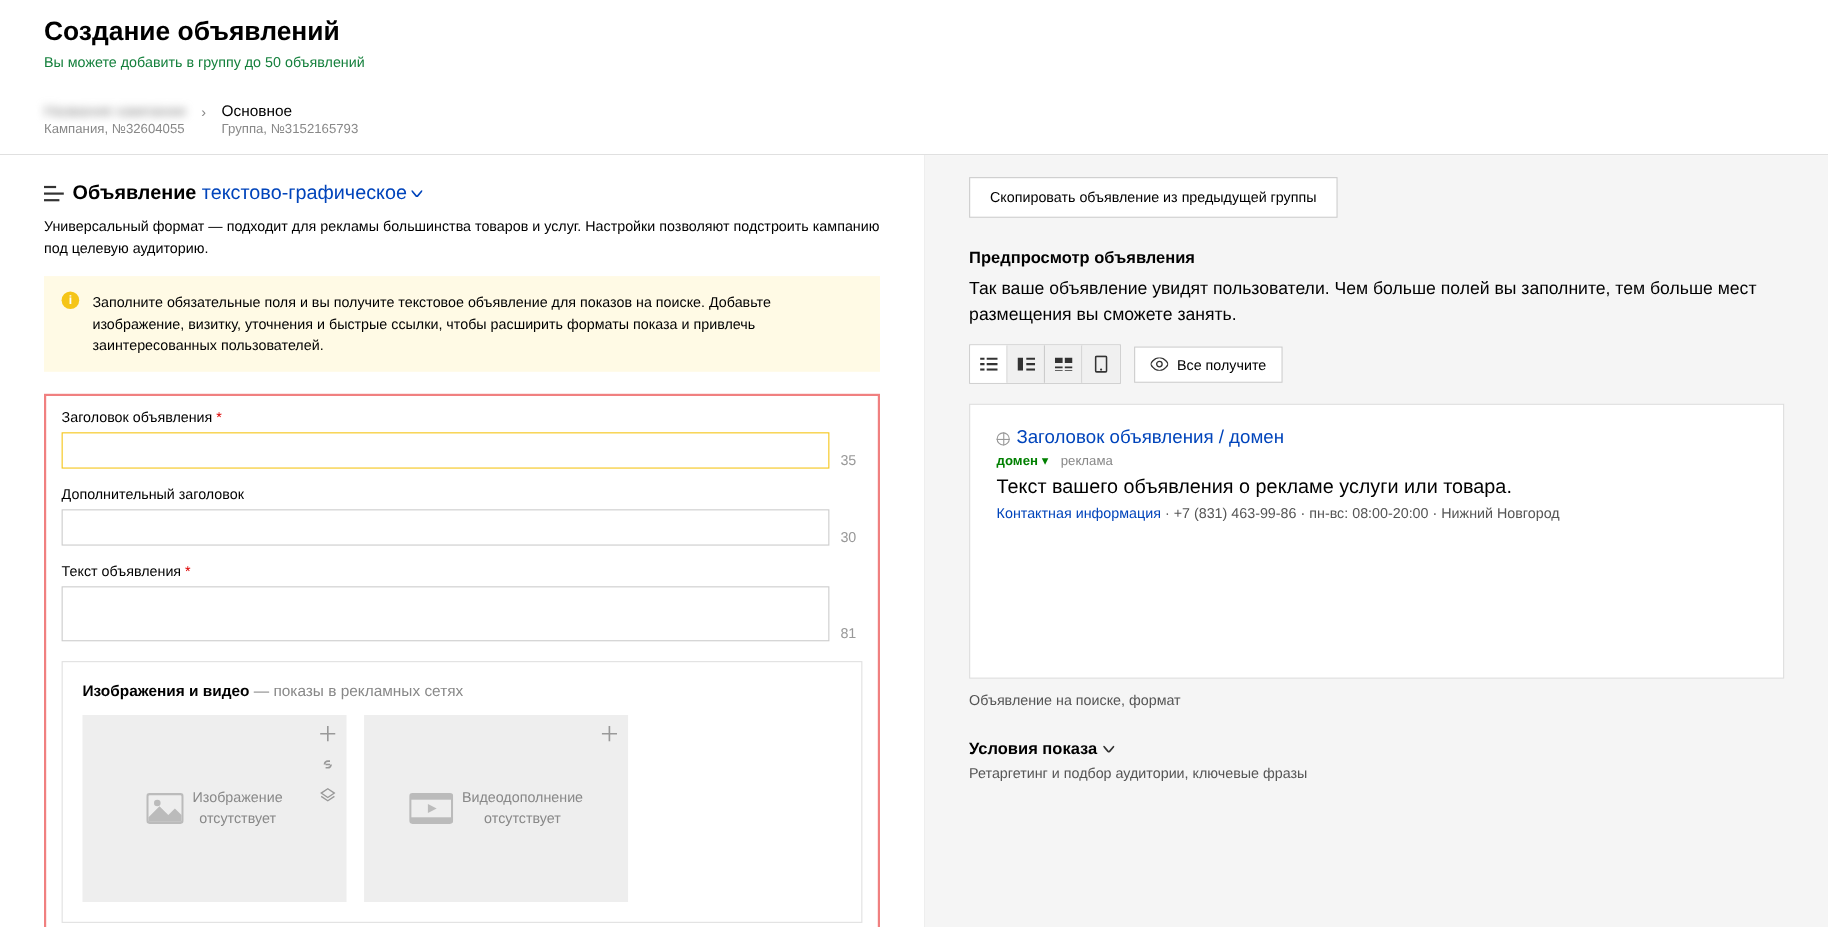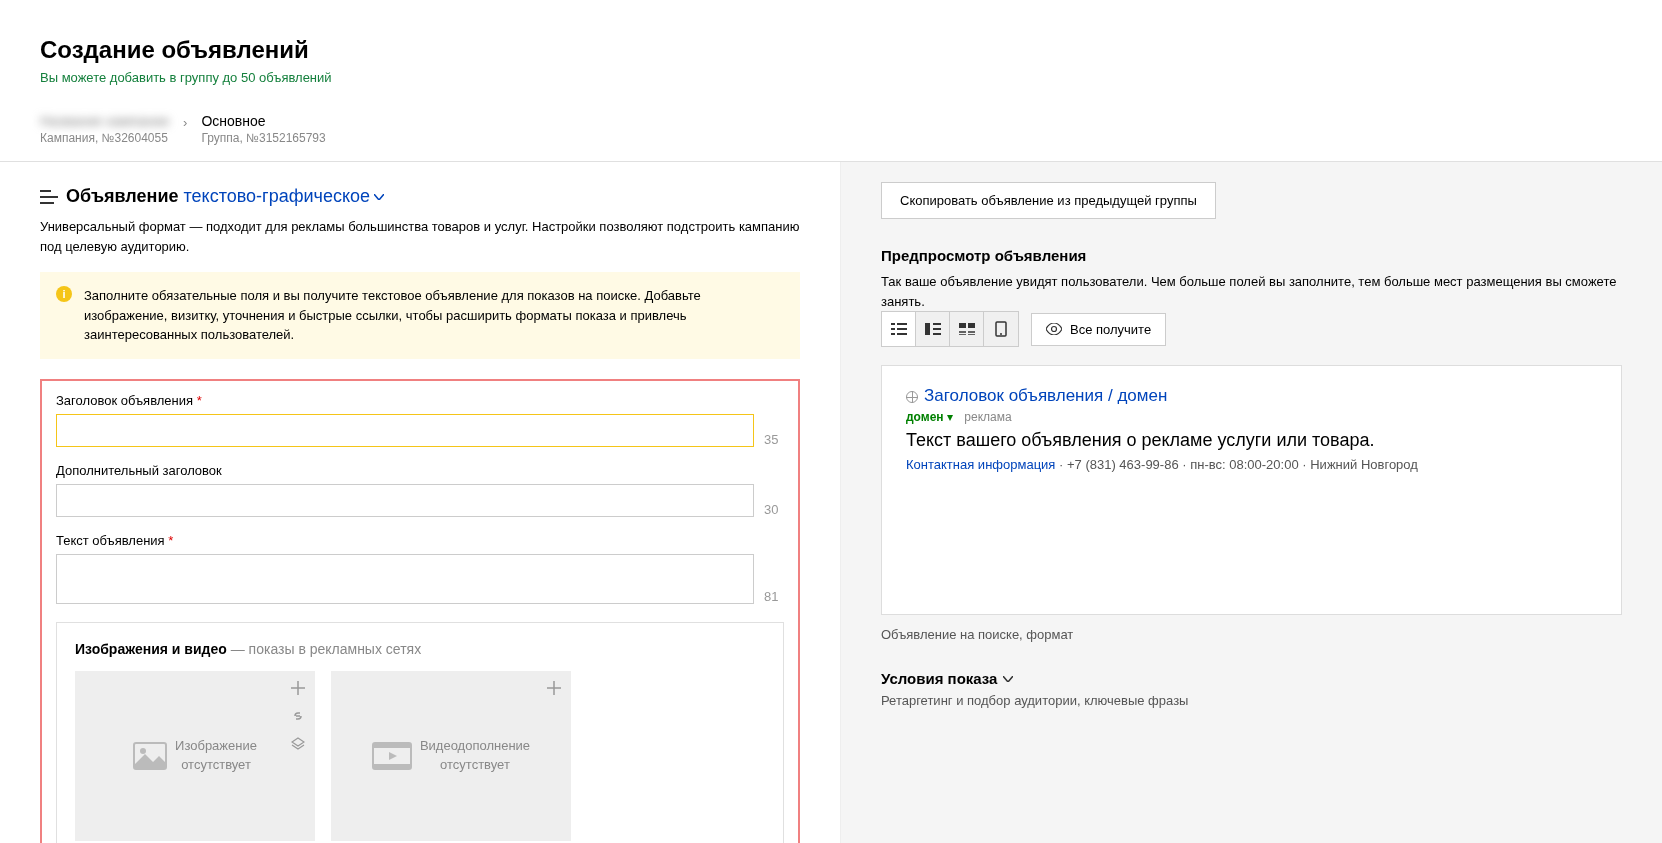--- a/index.html
+++ b/index.html
@@ -1,18 +1,18 @@
 <!DOCTYPE html>
 <html><head>
   <meta charset="utf-8">
   <style>
     * { box-sizing: border-box; margin: 0; padding: 0; }
     body { font-family: Arial, Helvetica, sans-serif; font-size: 13px; color: #000; background: #fff; }
     
-    .header { padding: 36px 40px 16px; }
+    .header { padding: 15px 40px 16px; }
     .page-title { font-size: 24px; font-weight: 600; margin-bottom: 6px; }
     .page-subtitle { font-size: 13px; color: #15803d; }
     
     .breadcrumb-bar { padding: 12px 40px 16px; border-bottom: 1px solid #e0e0e0; display: flex; align-items: flex-start; gap: 14px; }
     .bc-item { display: flex; flex-direction: column; }
     .bc-name { font-size: 14px; filter: blur(4px); color: #888; }
     .bc-name.clear { filter: none; color: #000; }
     .bc-sub { font-size: 12px; color: #888; margin-top: 2px; }
     .bc-arrow { color: #888; align-self: flex-start; margin-top: 2px; }
     
@@ -52,21 +52,21 @@
     .media-heading .sub { color: #888; font-weight: 400; }
     .media-cards { display: flex; gap: 16px; }
     .media-card { background: #eee; position: relative; width: 240px; height: 170px; display: flex; flex-direction: row; align-items: center; justify-content: center; gap: 8px; }
     .media-card .placeholder-icon { color: #bbb; }
     .media-card .ph-label { color: #888; font-size: 13px; text-align: center; line-height: 1.4; }
     .media-toolbar { position: absolute; right: 8px; top: 8px; display: flex; flex-direction: column; gap: 10px; }
     .media-toolbar .tool { width: 18px; height: 18px; color: #888; cursor: pointer; display: flex; align-items: center; justify-content: center; }
     
     .copy-btn { background: #fff; border: 1px solid #ccc; padding: 10px 18px; font-size: 13px; cursor: pointer; margin-bottom: 28px; }
     .preview-title { font-size: 15px; font-weight: 600; margin-bottom: 8px; }
-    .preview-desc { font-size: 13px; line-height: 1.5; }
+    .preview-desc { font-size: 16px; line-height: 1.5; margin-bottom: 14px; }
     
     .view-controls { display: flex; gap: 12px; align-items: center; margin-bottom: 18px; }
     .view-tabs { display: flex; border: 1px solid #ccc; background: #fff; }
     .view-tab { width: 34px; height: 34px; display: flex; align-items: center; justify-content: center; cursor: pointer; border-right: 1px solid #ccc; }
     .view-tab:last-child { border-right: none; }
     .view-tab.active { background: #fff; }
     .view-tab:not(.active) { background: #f0f0f0; }
     .all-formats-btn { background: #fff; border: 1px solid #ccc; padding: 8px 14px; font-size: 13px; cursor: pointer; display: flex; align-items: center; gap: 8px; }
     
     .preview-card { border: 1px solid #ddd; background: #fff; padding: 20px 24px; min-height: 250px; margin-bottom: 12px; }

